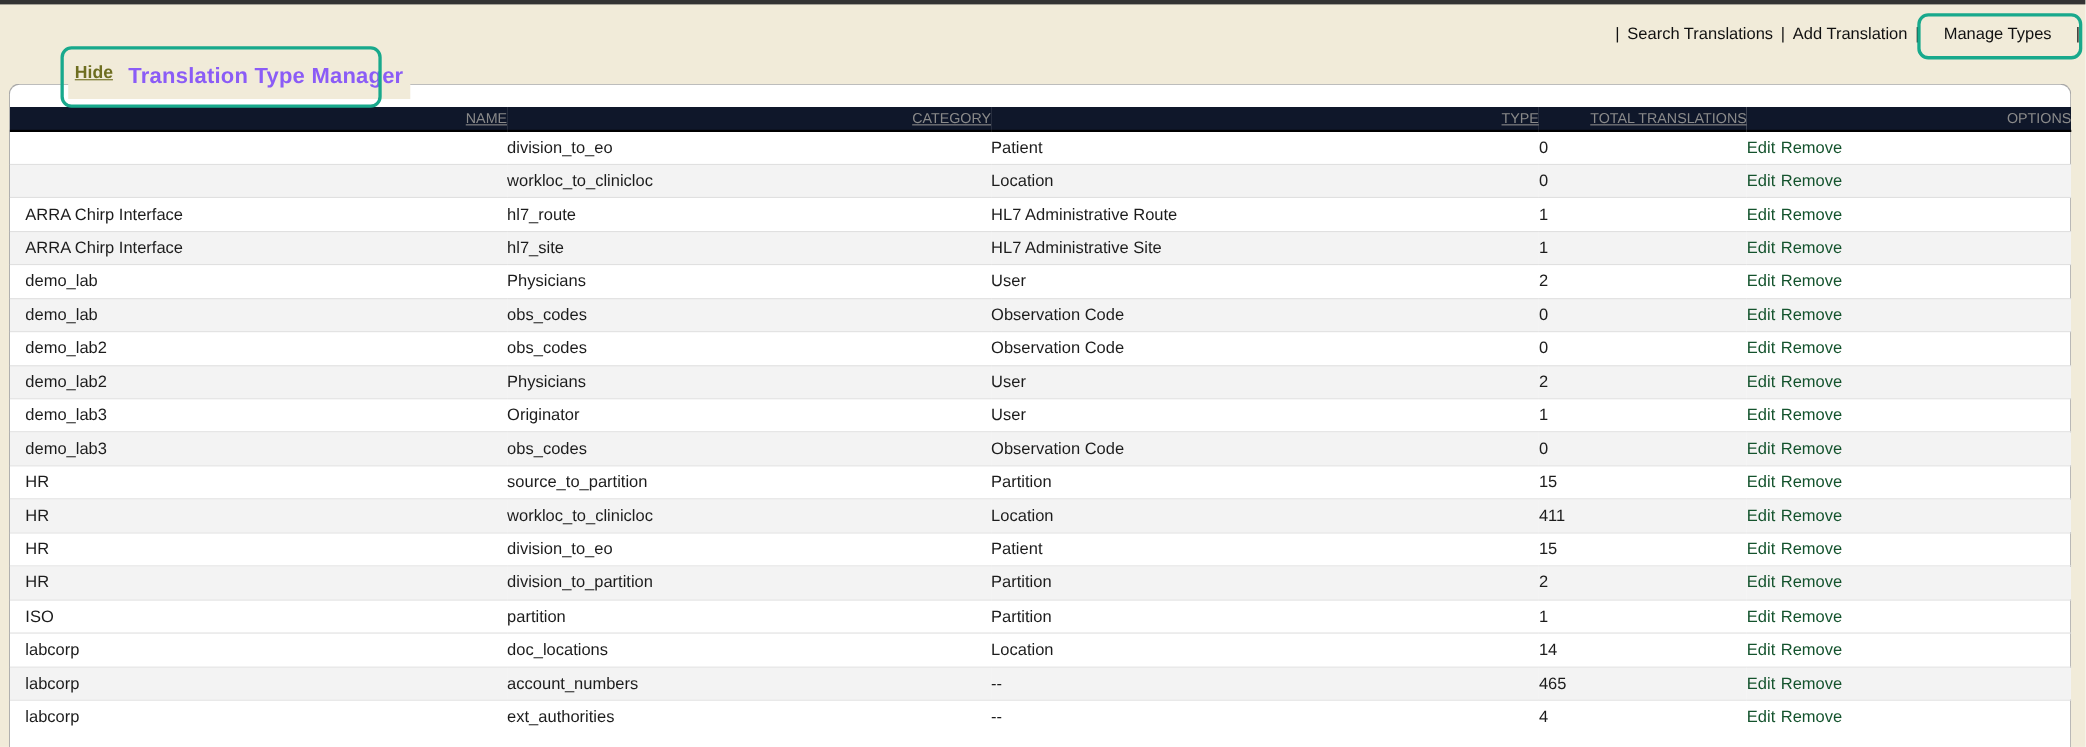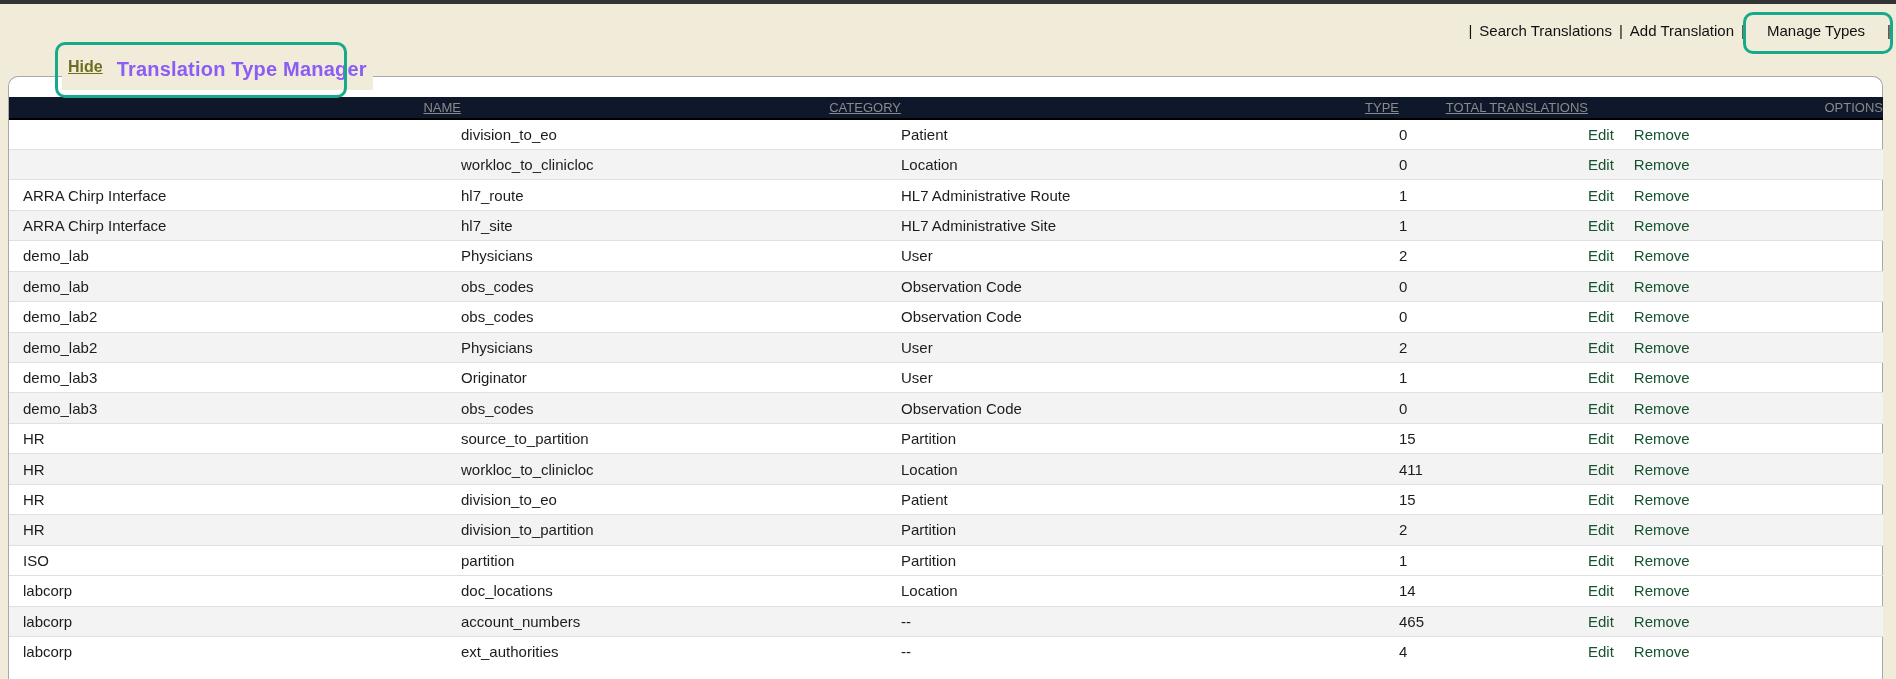--- a/index.html
+++ b/index.html
@@ -72,21 +72,21 @@
     font-size: 15px; color: #1C1C1C;
     height: 30.45px; padding: 0;
     white-space: nowrap; overflow: hidden;
     border-top: 1px solid #E0E0E0;
   }
   table.grid tr.first td { border-top: none; }
   table.grid tr.even td { background: #F3F3F3; }
   table.grid th:first-child, table.grid td:first-child { padding-left: 14px; }
   td.options a, th.options { cursor: default; }
   td.options a { color: #14532d; text-decoration: none; cursor: pointer; }
-  td.options a + a { margin-left: 20px; }
+  td.options a + a { margin-left: 5px; }
 </style>
 </head>
 <body style="background: rgb(241, 235, 217);">
 
 <div class="topbar" style="background: rgb(51, 51, 51);"></div>
 
 <div class="nav">
   <span class="sep">|</span>
   <a>Search Translations</a>
   <span class="sep">|</span>

